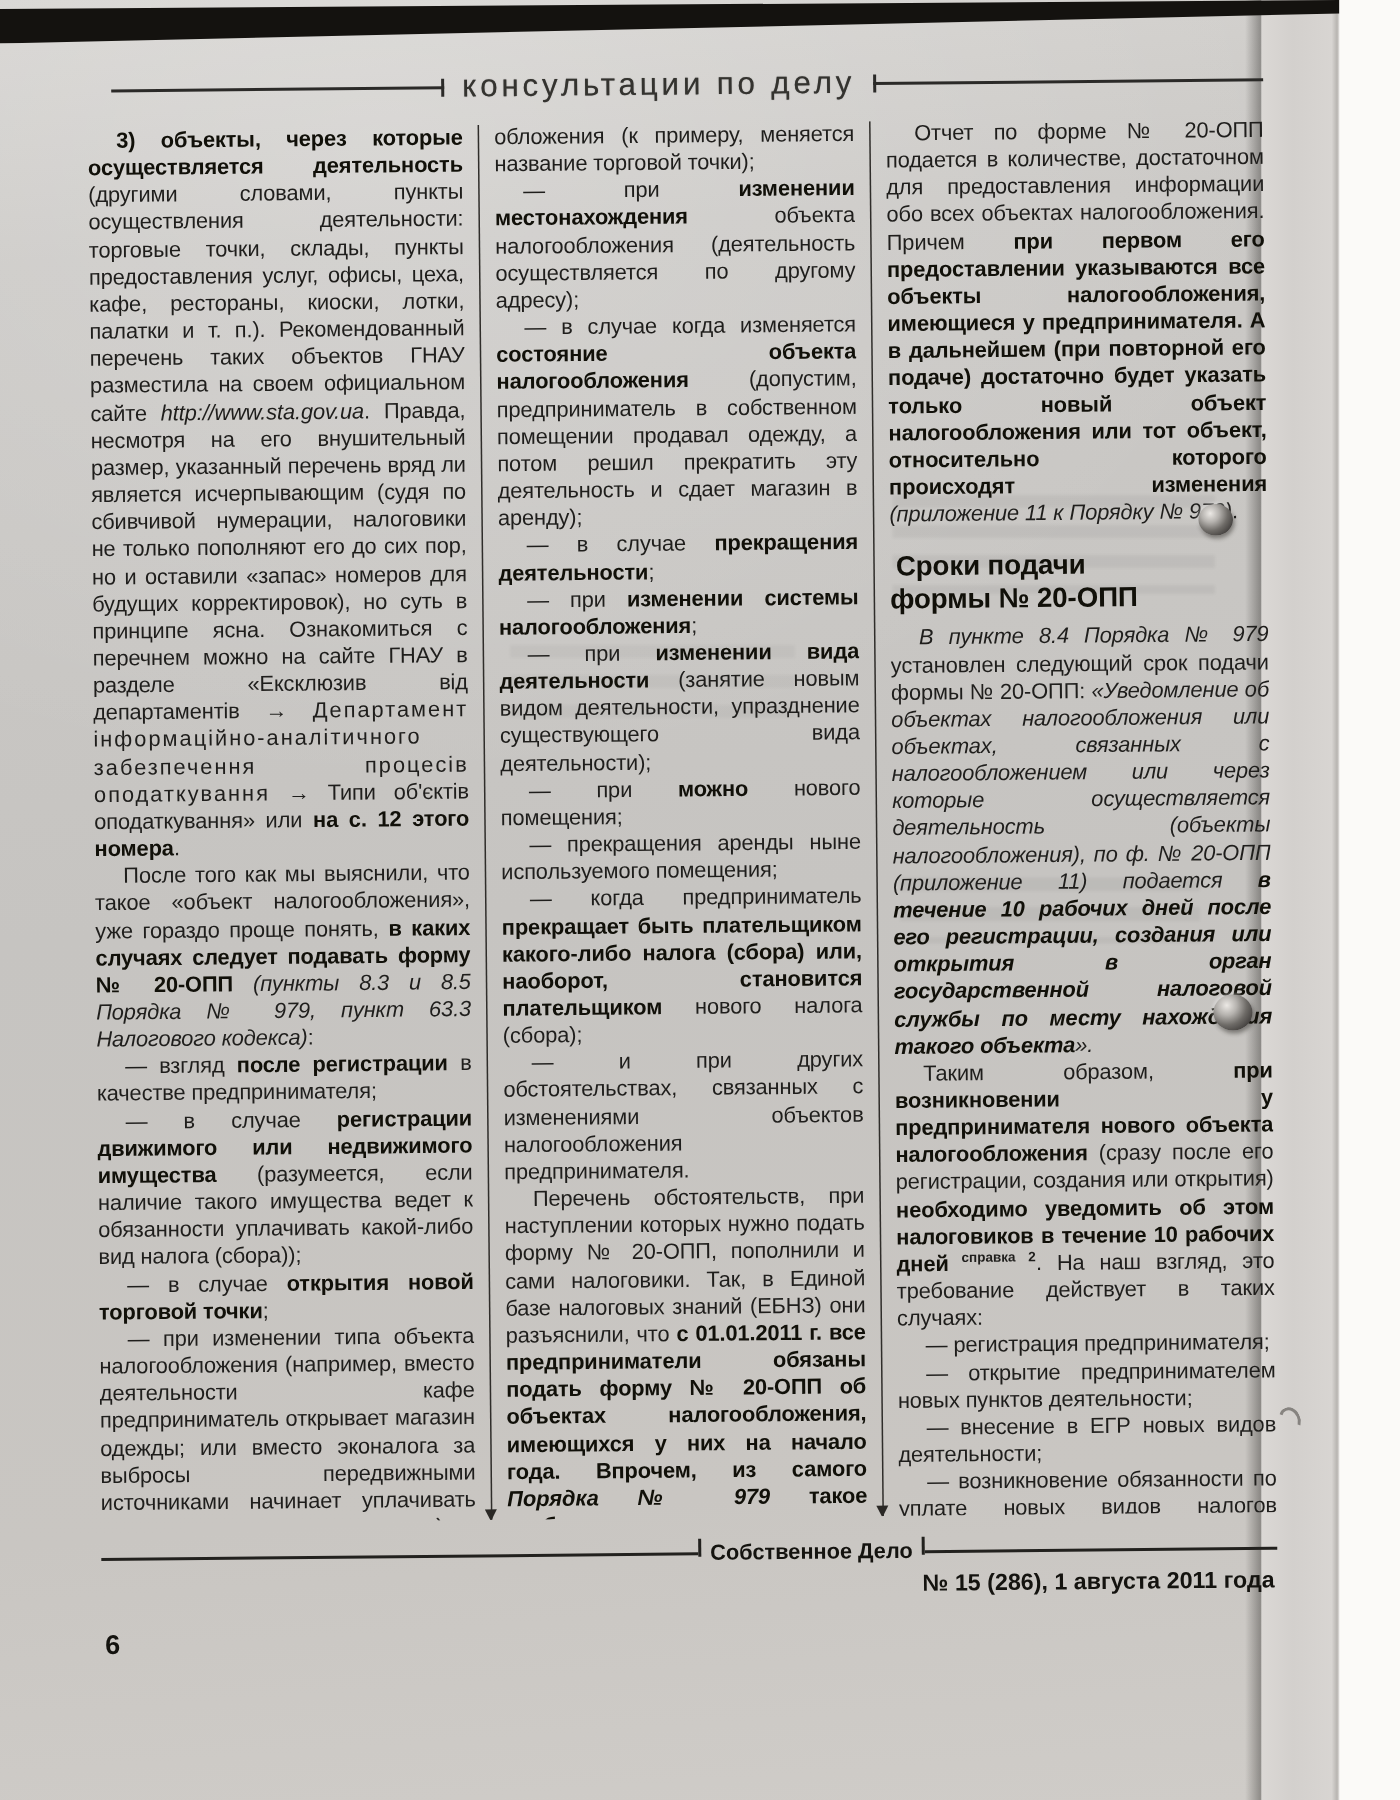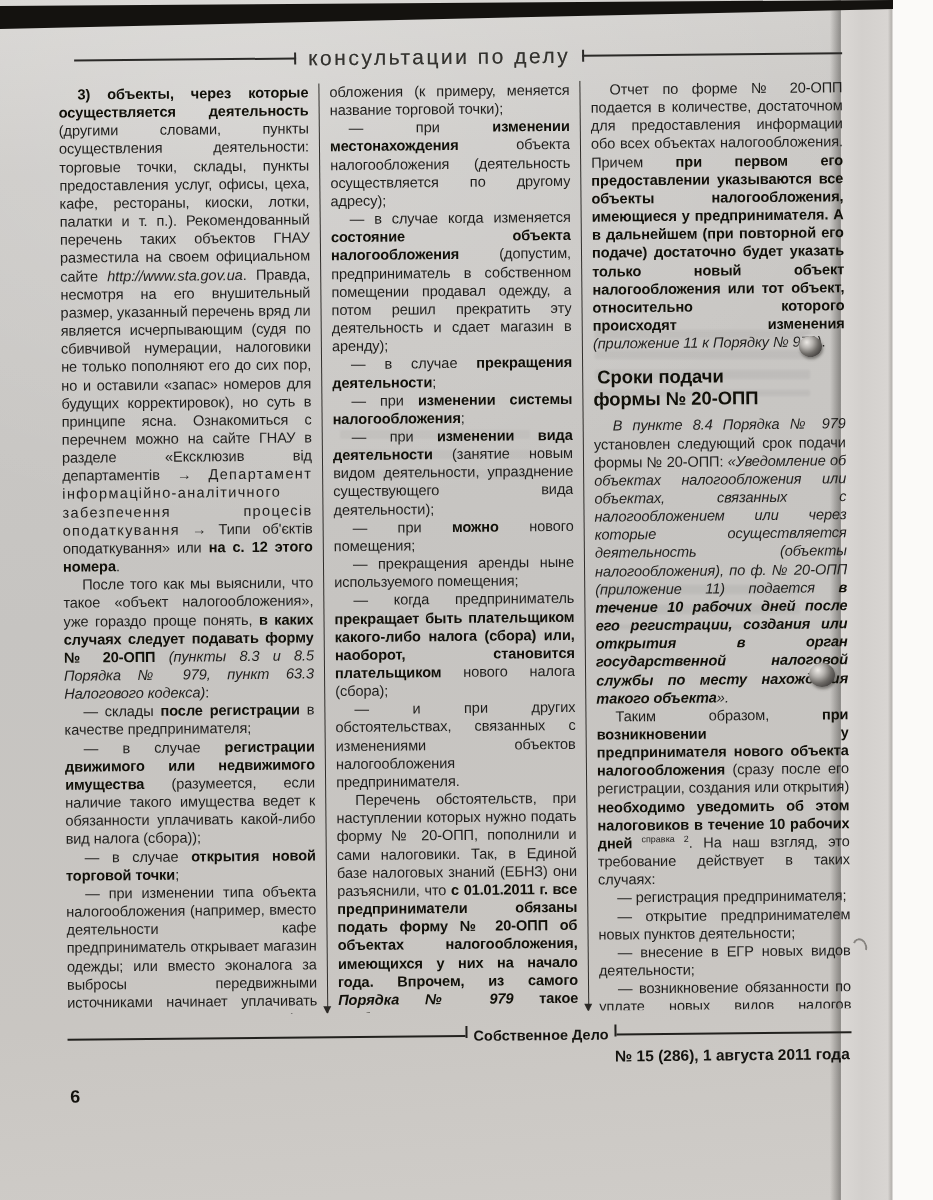--- a/index.html
+++ b/index.html
@@ -63,21 +63,21 @@
   .col.c2{flex:0 0 240px;}
   .col.c3{flex:0 0 252px;}
   .divider{flex:0 0 1px;background:#2f2d2a;margin:0 10px;position:relative;}
   .divider .arrow{position:absolute;left:-4px;bottom:-1px;width:0;height:0;
     border-left:4.5px solid transparent;border-right:4.5px solid transparent;border-top:8px solid #2a2825;}
   .blk{margin:0;text-indent:19px;}
   .blk.cont{text-indent:0;}
   .b{font-weight:bold;color:#111009;}
   .i{font-style:italic;}
   .sp{letter-spacing:1.3px;}
-  sup{font-size:9px;font-weight:normal;letter-spacing:0;line-height:0;}
+  sup{font-size:9px;font-weight:bold;letter-spacing:0;line-height:0;}
   h3.subhead{margin:14px 0 6px 0;font-size:18.5px;line-height:22px;color:#111009;text-indent:4px;}
   
   .footer{display:flex;align-items:center;margin-top:16px;}
   .frule{height:2.5px;background:#22211e;}
   .frule.l{flex:0 0 398px;}
   .frule.r{flex:1;}
   .flabel{font-weight:bold;font-size:14.5px;color:#14130f;padding:0 8px;white-space:nowrap;position:relative;}
   .flabel::before,.flabel::after{content:"";position:absolute;top:-2px;width:2px;height:12px;background:#22211e;}
   .flabel::before{left:0;} .flabel::after{right:0;}
   .issue{font-weight:bold;font-size:15.5px;color:#14130f;text-align:right;margin-top:5px;padding-right:2px;}
@@ -99,21 +99,21 @@
   <div class="header">
     <div class="hrule left"></div>
     <div class="htitle">консультации по делу</div>
     <div class="hrule right"></div>
   </div>
 
   <div class="columns">
     <div class="col c1">
         <p class="blk"><span class="b">3) объекты, через которые осуществляется деятельность </span><span>(другими словами, пункты осуществления деятельности: торговые точки, склады, пункты предоставления услуг, офисы, цеха, кафе, рестораны, киоски, лотки, палатки и т. п.). Рекомендованный перечень таких объектов ГНАУ разместила на своем официальном сайте </span><span class="i">http://www.sta.gov.ua</span><span>. Правда, несмотря на его внушительный размер, указанный перечень вряд ли является исчерпывающим (судя по сбивчивой нумерации, налоговики не только пополняют его до сих пор, но и оставили «запас» номеров для будущих корректировок), но суть в принципе ясна. Ознакомиться с перечнем можно на сайте ГНАУ в разделе «Ексклюзив від департаментів → </span><span class="sp">Департамент інформаційно-аналітичного забезпечення процесів оподаткування</span><span> → Типи об'єктів оподаткування» или </span><span class="b">на с. 12 этого номера</span><span>.</span></p>
         <p class="blk"><span>После того как мы выяснили, что такое «объект налогообложения», уже гораздо проще понять, </span><span class="b">в каких случаях следует подавать форму № 20-ОПП </span><span class="i">(пункты 8.3 и 8.5 Порядка № 979, пункт 63.3 Налогового кодекса)</span><span>:</span></p>
-        <p class="blk"><span>— склады </span><span class="b">после регистрации</span><span> в качестве предпринимателя;</span></p>
+        <p class="blk"><span>— взгляд </span><span class="b">после регистрации</span><span> в качестве предпринимателя;</span></p>
         <p class="blk"><span>— в случае </span><span class="b">регистрации движимого или недвижимого имущества </span><span>(разумеется, если наличие такого имущества ведет к обязанности уплачивать какой-либо вид налога (сбора));</span></p>
         <p class="blk"><span>— в случае </span><span class="b">открытия новой торговой точки</span><span>;</span></p>
         <p class="blk"><span>— при изменении типа объекта налогообложения (например, вместо деятельности кафе предприниматель открывает магазин одежды; или вместо эконалога за выбросы передвижными источниками начинает уплачивать эконалог за размещение отходов);</span></p>
       </div>
     <div class="divider">
       <span class="arrow"></span>
     </div>
     <div class="col c2">
         <p class="blk cont"><span>обложения (к примеру, меняется название торговой точки);</span></p>
         <p class="blk"><span>— при </span><span class="b">изменении местонахождения </span><span>объекта налогообложения (деятельность осуществляется по другому адресу);</span></p>

